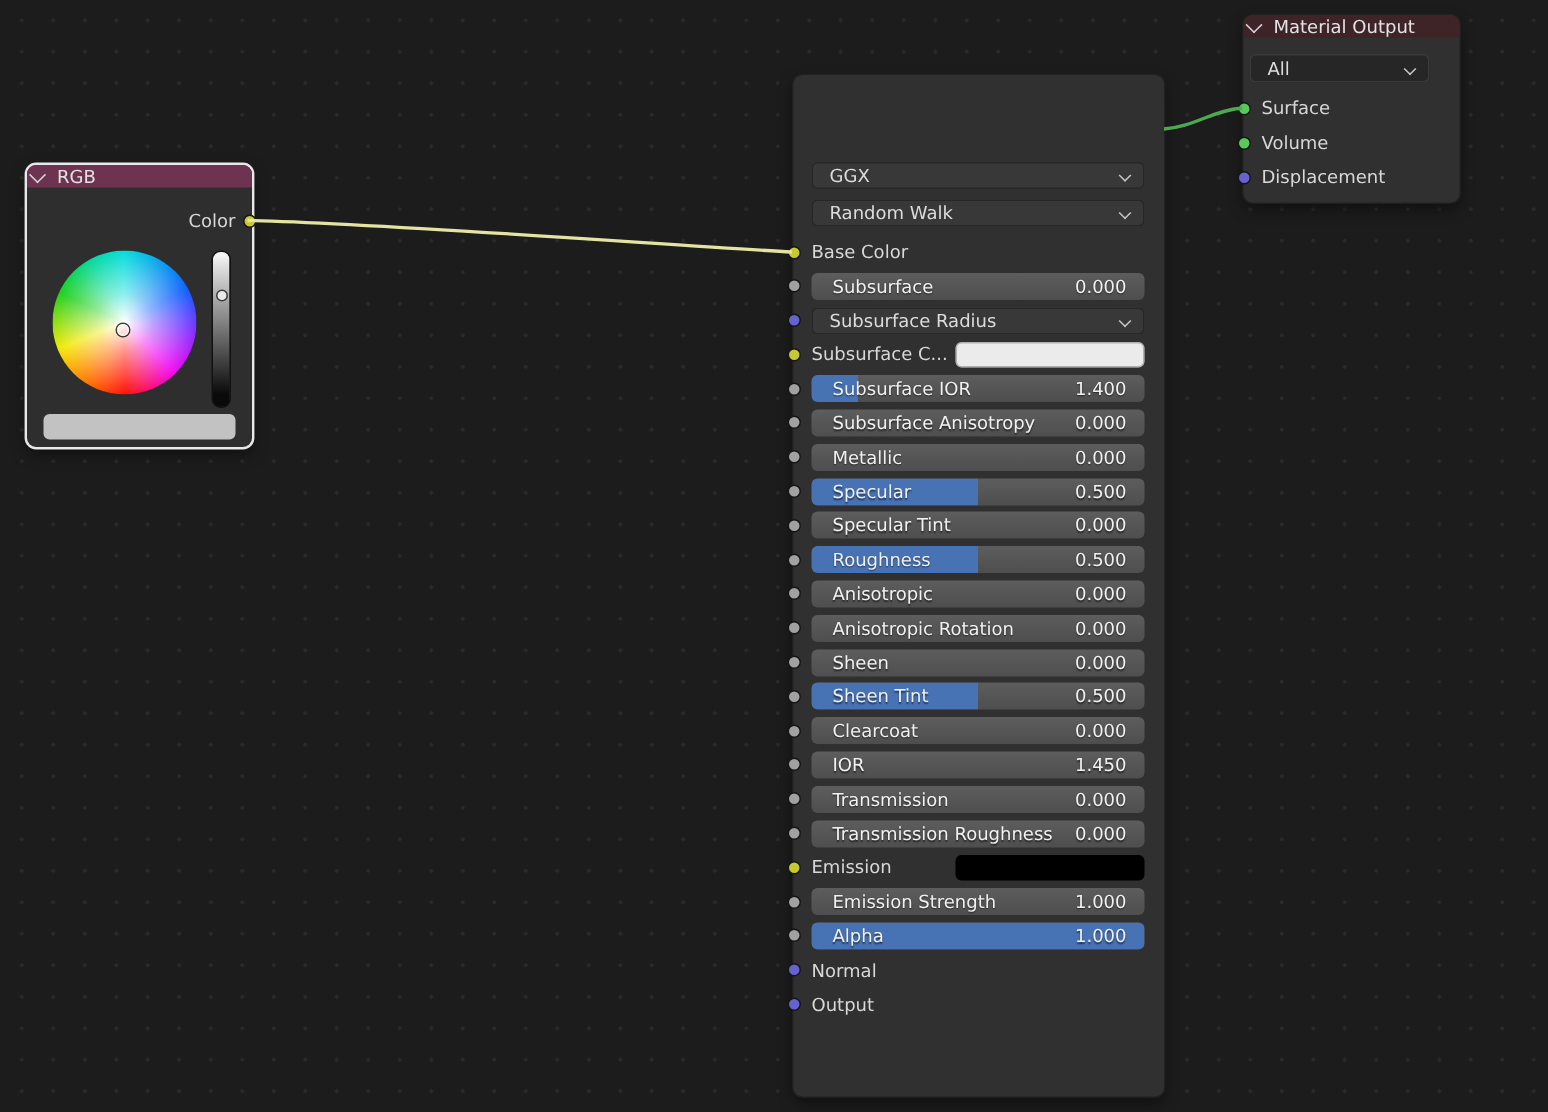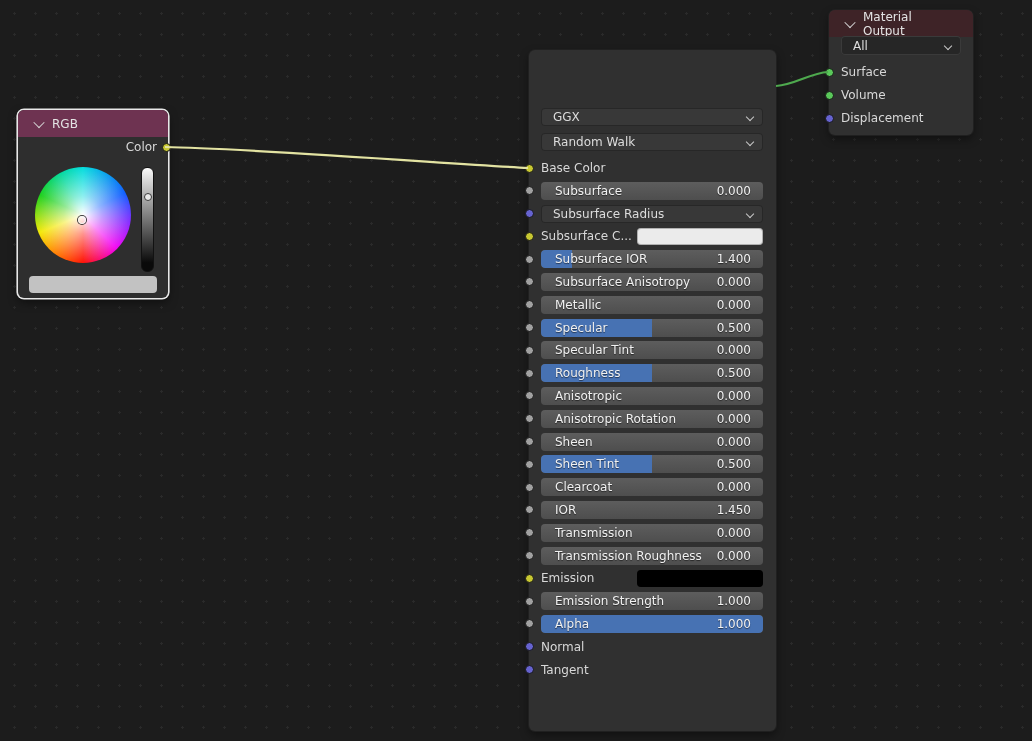--- a/index.html
+++ b/index.html
@@ -20,23 +20,23 @@
     position:absolute; background:#303030; border-radius:6px;
     box-shadow:0 0 0 1px #202020, 0 4px 10px rgba(0,0,0,.45);
     z-index:10;
   }
   .node-rgb    { left:18px;  top:110px; width:150px; height:188px;
                  box-shadow:0 0 0 1.6px #e8e8e8, 0 4px 10px rgba(0,0,0,.5); background:#2e2e2e; }
   .node-princ  { left:529px; top:50px;  width:247px; height:681px; }
   .node-out    { left:829px; top:10px;  width:144px; height:125px; }
 
   .nheader {
-    position:absolute; left:0; right:0; top:0; height:27px;
+    position:absolute; left:0; right:0; top:0; height:15px;
     border-radius:6px 6px 0 0; display:flex; align-items:center; gap:9px;
-    padding:0 17px; box-sizing:border-box;
+    padding:0 3px; box-sizing:border-box;
     color:#e3e3e3; font-size:12px;
   }
   .chev {
     width:7px; height:7px; flex:none;
     border-left:1.6px solid #d5d5d5; border-bottom:1.6px solid #d5d5d5;
     transform:rotate(-45deg) translate(1px,-1px);
   }
   .chev.small { width:5px; height:5px; border-width:1.4px; border-color:#c8c8c8; transform:rotate(-45deg); }
 
   .socket {
@@ -96,21 +96,21 @@
     text-align:right; color:#d8d8d8; font-size:12px; line-height:18px; }
   .bsdf-row .socket { right:-17.5px; top:4.5px; }
   .dd-ggx { position:absolute; left:12px; right:13px; top:58px; }
   .dd-rw  { position:absolute; left:12px; right:13px; top:83px; }
   .prows  { position:absolute; left:12px; right:13px; top:109px;
             display:flex; flex-direction:column; gap:4.8px; }
   .prow   { position:relative; height:18px; }
   .prow > .socket { left:-16.5px; top:4.5px; }
 
   
-  .dd-all { position:absolute; left:12px; width:120px; top:26px; height:19px;align-items:center; }
+  .dd-all { position:absolute; left:4px; width:120px; top:26px; height:19px;align-items:center; }
   .morows { position:absolute; left:12px; right:12px; top:53px;
             display:flex; flex-direction:column; gap:5px; }
   .morow  { position:relative; height:18px; color:#d8d8d8; font-size:12px; line-height:18px; }
   .morow > .socket { left:-16.5px; top:4.5px; }
 </style>
 </head>
 <body>
 
 <div class="canvas">
 
@@ -333,21 +333,21 @@
 
   </div>
         <div class="prow">
     <span class="socket" style="background: rgb(102, 99, 208);"></span>
 
     <span class="plain-label">Normal</span>
   </div>
         <div class="prow">
     <span class="socket" style="background: rgb(102, 99, 208);"></span>
 
-    <span class="plain-label">Tangent</span>
+    <span class="plain-label">Output</span>
   </div>
       </div>
   </div>
 
   <div class="node node-out">
     <div class="nheader" style="background: rgb(62, 35, 39);">
       <span class="chev"></span>
       <span>Material Output</span>
     </div>
     <div class="ddrop dark dd-all">

